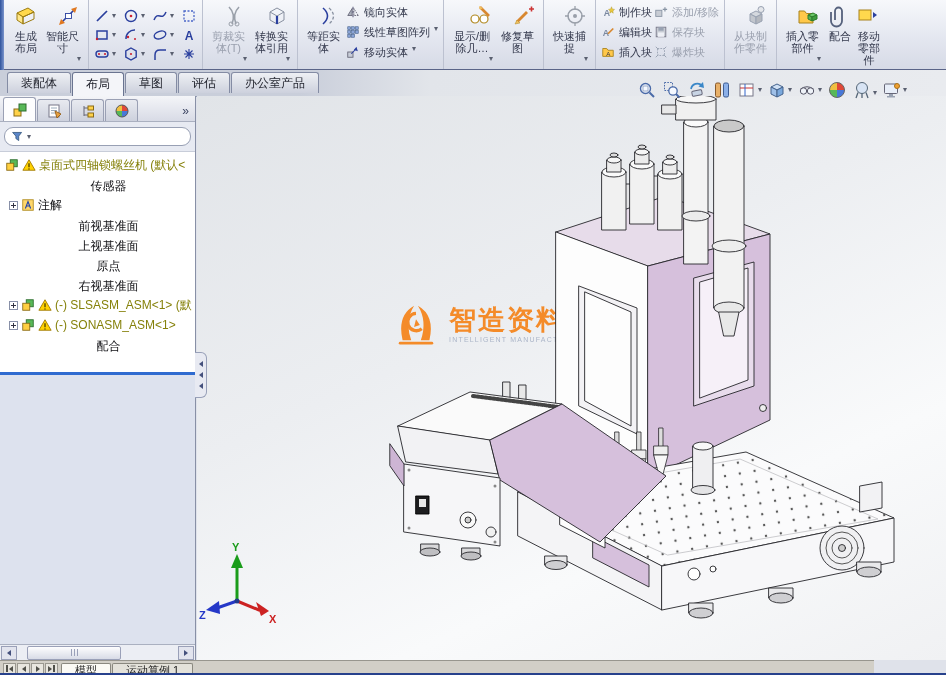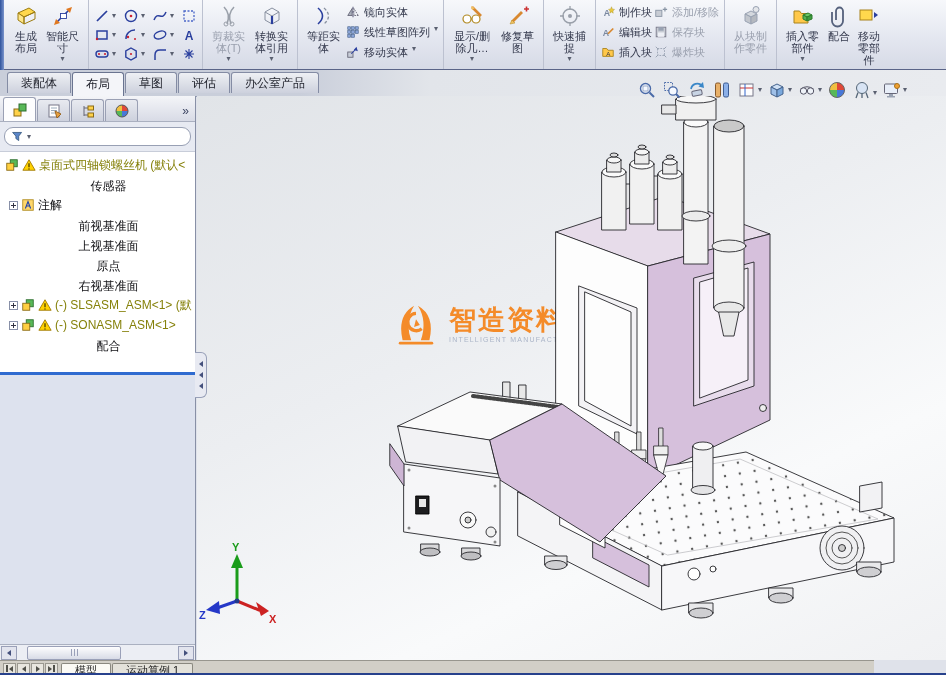--- a/index.html
+++ b/index.html
@@ -8,21 +8,21 @@
   svg{display:block;}
   
   .edge-left{position:absolute;left:0;top:0;width:4px;height:70px;background:linear-gradient(90deg,#2f539d,#7a94cc);z-index:20;}
   .edge-bottom{position:absolute;bottom:0;left:0;width:946px;height:2px;background:#27418c;z-index:30;}
   
   .ribbon{position:absolute;top:0;left:0;width:946px;height:70px;box-sizing:border-box;
           background:linear-gradient(#f7f8fb,#e4e7f0 55%,#d6dae6);border-bottom:1px solid #5a6488;
           display:flex;align-items:stretch;padding-left:7px;overflow:hidden;}
   .rgroup{display:flex;align-items:center;padding:2px 5px;gap:2px;}
   .rgroup+.rgroup{border-left:1px solid #bcc1d0;}
-  .bb{display:flex;flex-direction:column;align-items:center;height:66px;padding:1px 2px;box-sizing:border-box;}
+  .bb{display:flex;flex-direction:column;align-items:flex-end;height:66px;padding:1px 2px;box-sizing:border-box;}
   .bb .ic{height:27px;display:flex;align-items:center;}
   .bb .lbl{font-size:11px;line-height:12px;color:#33384c;text-align:center;}
   .bb.dis .lbl{color:#9aa0ae;}
   .w2{width:28px;}.w3{width:41px;}.w4{width:46px;}
   .dd{font-size:8px;color:#5a6070;line-height:8px;}
   .bb .dd{margin-top:1px;}
   .stack{display:flex;flex-direction:column;justify-content:center;gap:1px;}
   .srow{display:flex;gap:4px;font-size:11px;color:#33384c;height:19px;white-space:nowrap;}
   .srow.dis{color:#9aa0ae;}
   .sketchgrid{display:flex;flex-direction:column;gap:3px;justify-content:center;}

